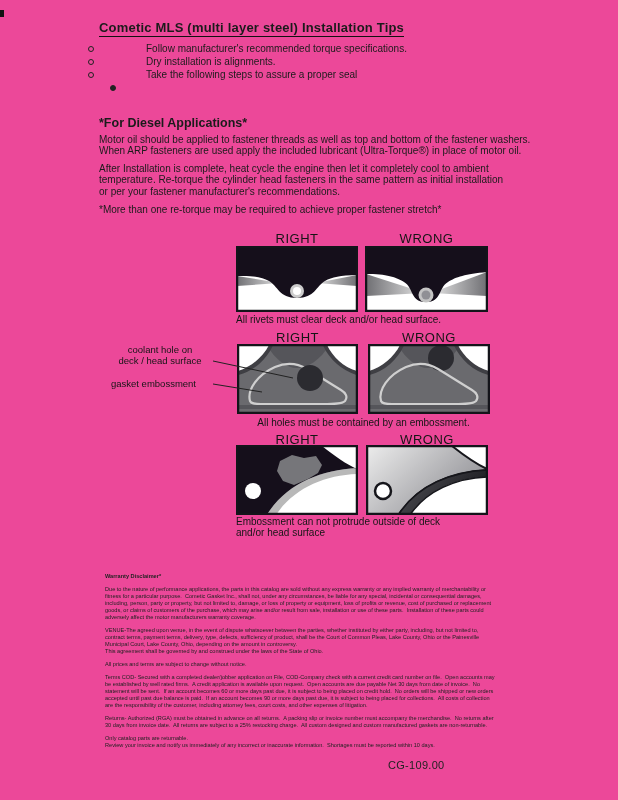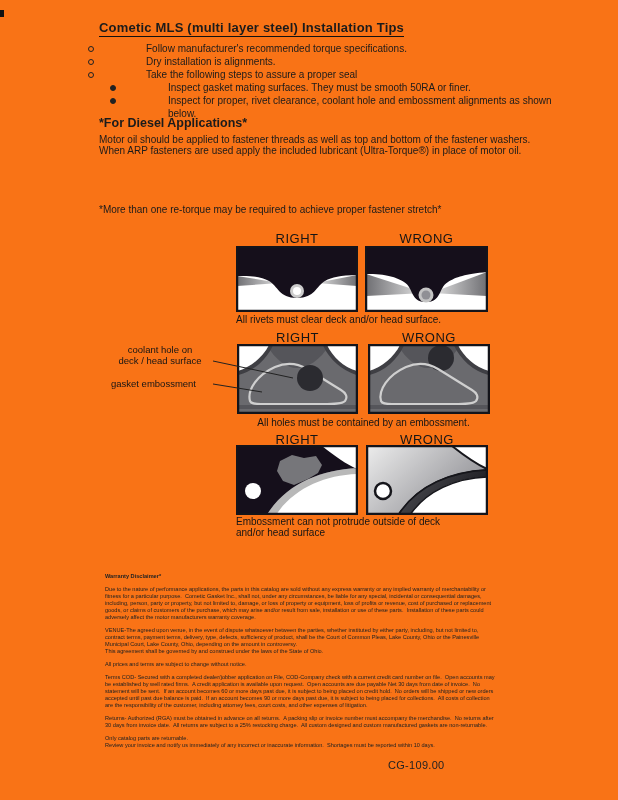--- a/index.html
+++ b/index.html
@@ -1,19 +1,19 @@
 <!DOCTYPE html>
 <html><head>
 <meta charset="utf-8">
 <style>
   html,body{margin:0;padding:0;background:#e9e9e9;}
   .page{
     position:relative;
     width:618px;height:800px;
-    background:#f97316;
+    background:#ec4899;
     overflow:hidden;
     font-family:"Liberation Sans", sans-serif;
     color:#1b1b1b;
   }
   .abs{position:absolute;}
   .pre{white-space:pre-line;}
   .edge-mark{left:0;top:10px;width:4px;height:7px;background:#111;}
   .title{
     left:99px;top:20px;
     font-size:13px;font-weight:bold;letter-spacing:.2px;
@@ -72,31 +72,29 @@
     <div class="b-row">
       <span class="b-marker"></span>
       <span class="pre">Dry installation is alignments.</span>
     </div>
     <div class="b-row">
       <span class="b-marker"></span>
       <span class="pre">Take the following steps to assure a proper seal</span>
     </div>
     <div class="b-row b-sub">
       <span class="b-marker"></span>
-      <span class="pre">Inspect gasket mating surfaces.  They must be smooth 50RA or finer.</span>
-    </div>
-    <div class="b-row b-sub">
-      <span class="b-marker"></span>
-      <span class="pre">Inspect for proper, rivet clearance, coolant hole and embossment alignments as shown below.</span>
     </div>
   </div>
 
   <div class="abs diesel-heading">*For Diesel Applications*</div>
   <div class="abs para p1 pre">Motor oil should be applied to fastener threads as well as top and bottom of the fastener washers.
 When ARP fasteners are used apply the included lubricant (Ultra-Torque®) in place of motor oil.</div>
+  <div class="abs para p2 pre">After Installation is complete, heat cycle the engine then let it completely cool to ambient
+temperature. Re-torque the cylinder head fasteners in the same pattern as initial installation
+or per your fastener manufacturer's recommendations.</div>
   <div class="abs para p3 pre">*More than one re-torque may be required to achieve proper fastener stretch*</div>
 
   <div class="abs hdr r1r">RIGHT</div>
   <div class="abs hdr r1w">WRONG</div>
 
   <div class="abs panel pn1r">
     <svg viewBox="0 0 122 66" preserveAspectRatio="none">
       <defs>
         <linearGradient id="w1" x1="0" y1="0" x2="1" y2="0">
           <stop offset="0" stop-color="#6f6f73"></stop>

